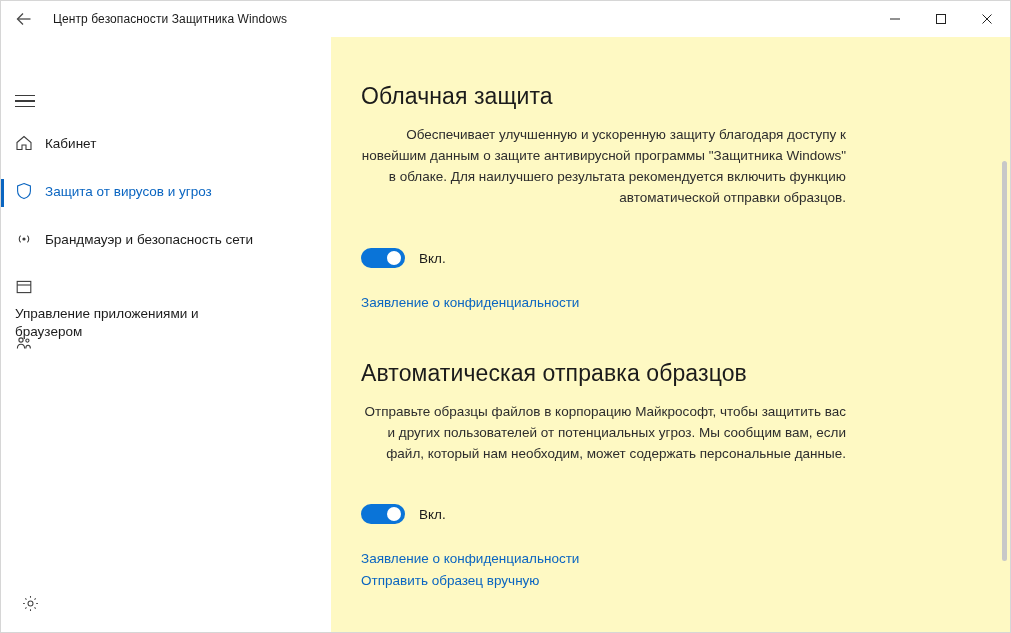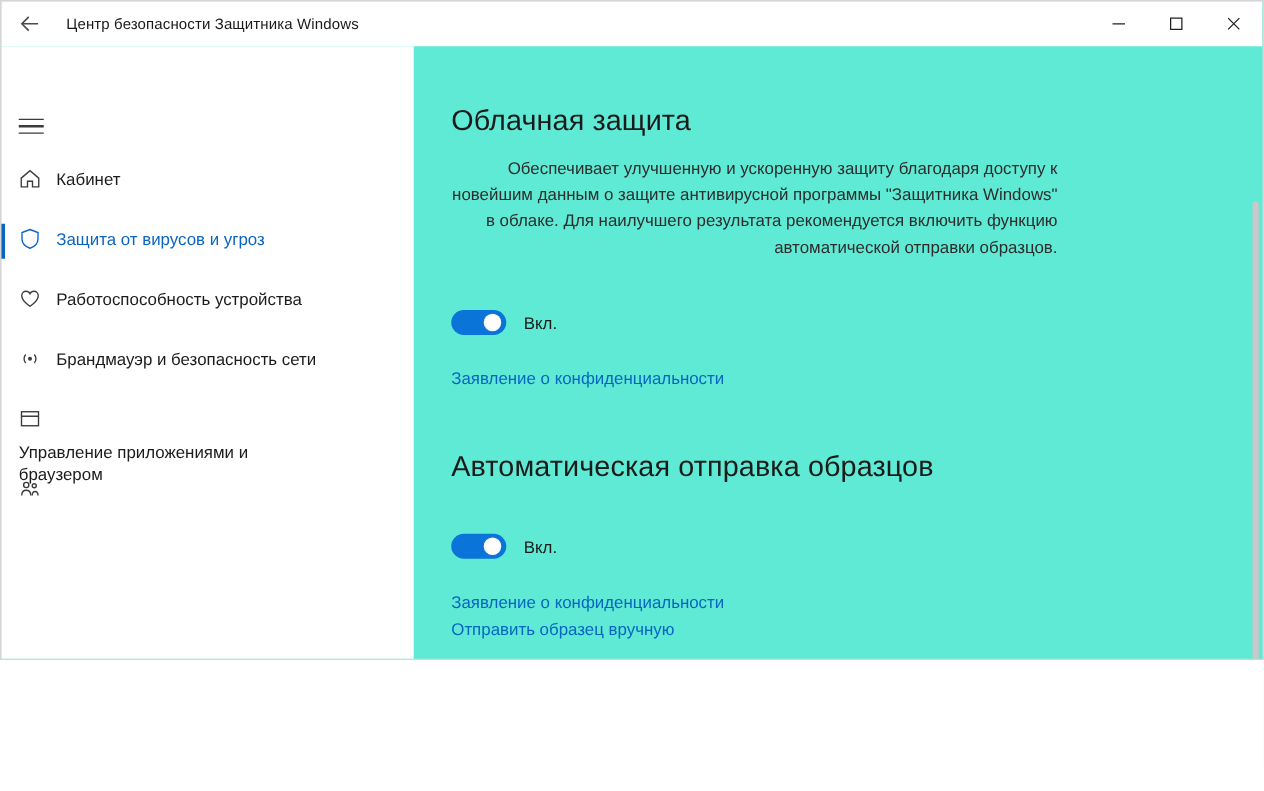--- a/index.html
+++ b/index.html
@@ -5,22 +5,22 @@
   * { box-sizing: border-box; }
   html, body {
     margin: 0; padding: 0;
     width: 1011px; height: 633px;
     font-family: "Liberation Sans", sans-serif;
     background: #ffffff;
     overflow: hidden;
   }
   .window {
     position: relative;
-    width: 1011px; height: 528px;
-    background: #5eead4;
+    width: 1011px; height: 633px;
+    background: #fef9c3;
     border: 1px solid #d6d6d6;
     overflow: hidden;
   }
 
   
   .titlebar {
     height: 36px;
     display: flex;
     align-items: center;
     background: #ffffff;
@@ -246,28 +246,20 @@
 
       <div class="nav-item selected">
         <span class="ico">
           <svg width="18" height="18" viewBox="0 0 18 18" aria-hidden="true">
             <path d="M9 1.6 L15.4 4 V9 C15.4 12.6 12.6 15.4 9 16.6 C5.4 15.4 2.6 12.6 2.6 9 V4 Z" fill="none" stroke="currentColor" stroke-width="1.1"></path>
           </svg>
         </span>
         <span class="lbl">Защита от вирусов и угроз</span>
       </div>
 
-      <div class="nav-item">
-        <span class="ico">
-          <svg width="18" height="18" viewBox="0 0 18 18" aria-hidden="true">
-            <path d="M9 15 C9 15 2.4 10.8 2.4 6.6 C2.4 4.4 4.1 3 5.8 3 C7.1 3 8.4 3.8 9 5 C9.6 3.8 10.9 3 12.2 3 C13.9 3 15.6 4.4 15.6 6.6 C15.6 10.8 9 15 9 15 Z" fill="none" stroke="currentColor" stroke-width="1.1"></path>
-          </svg>
-        </span>
-        <span class="lbl">Работоспособность устройства</span>
-      </div>
 
       <div class="nav-item">
         <span class="ico">
           <svg width="18" height="18" viewBox="0 0 18 18" aria-hidden="true">
             <circle cx="9" cy="9" r="1.6" fill="currentColor"></circle>
             <path d="M5.6 5.6 C3.8 7.4 3.8 10.6 5.6 12.4" fill="none" stroke="currentColor" stroke-width="1.1"></path>
             <path d="M12.4 5.6 C14.2 7.4 14.2 10.6 12.4 12.4" fill="none" stroke="currentColor" stroke-width="1.1"></path>
           </svg>
         </span>
         <span class="lbl">Брандмауэр и безопасность сети</span>
@@ -313,20 +305,21 @@
           </div>
           <div class="toggle-label">Вкл.</div>
         </div>
         <div class="links">
           <a class="link" href="#">Заявление о конфиденциальности</a>
         </div>
       </div>
 
       <div class="section">
         <h2>Автоматическая отправка образцов</h2>
+        <p class="desc">Отправьте образцы файлов в корпорацию Майкрософт, чтобы защитить вас и других пользователей от потенциальных угроз. Мы сообщим вам, если файл, который нам необходим, может содержать персональные данные.</p>
         <div class="toggle-row">
           <div class="toggle">
             <div class="knob"></div>
           </div>
           <div class="toggle-label">Вкл.</div>
         </div>
         <div class="links">
           <a class="link" href="#">Заявление о конфиденциальности</a>
           <a class="link" href="#">Отправить образец вручную</a>
         </div>

